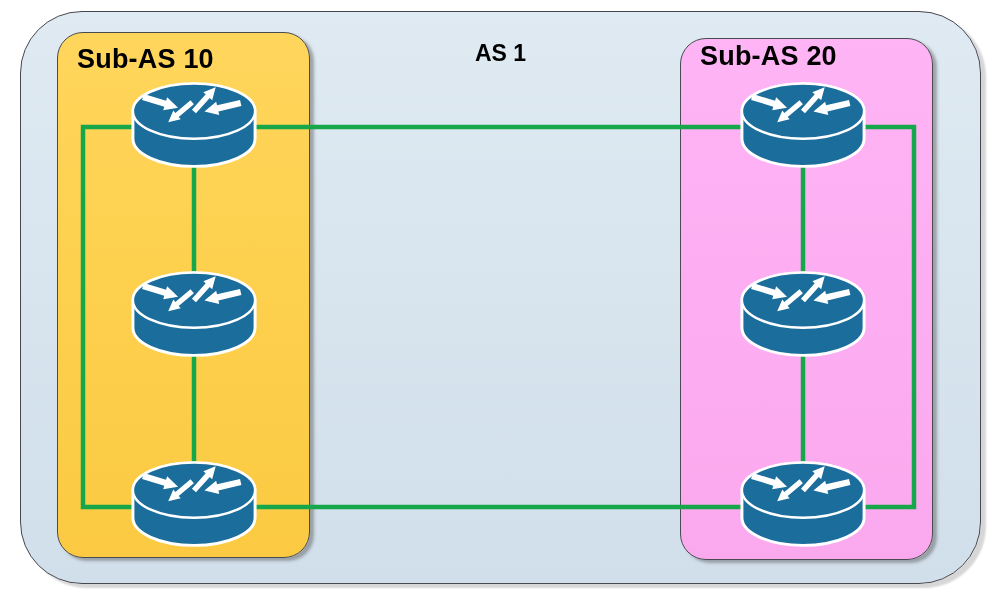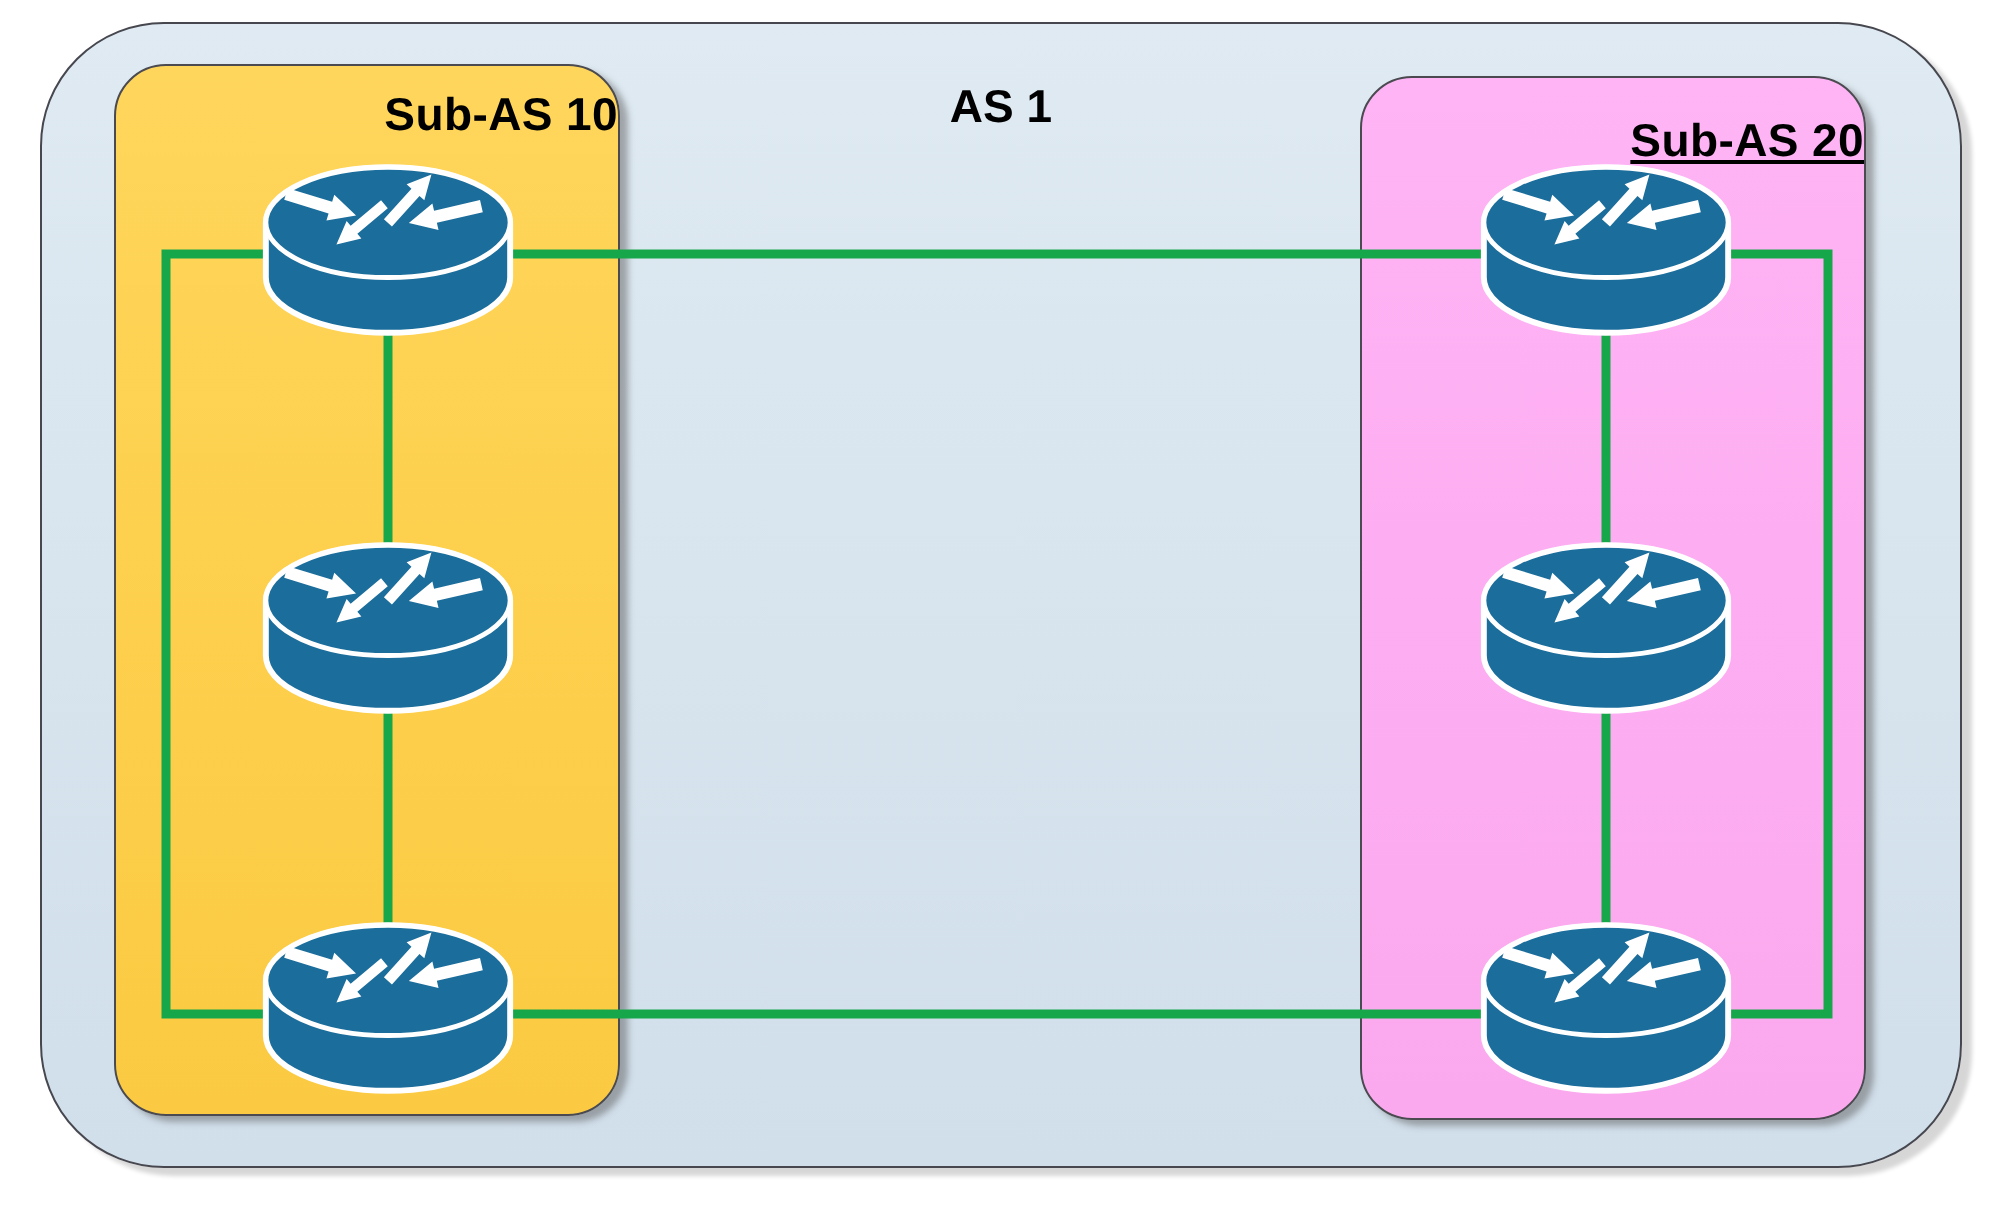--- a/index.html
+++ b/index.html
@@ -21,26 +21,27 @@
   }
   .sub-box.left{
     left:57px;top:32px;width:253px;height:526px;
     background:linear-gradient(180deg,#ffd65c 0%,var(--sub-as-10-fill,#fdd04e) 45%,#fbca42 100%);
   }
   .sub-box.right{
     left:680px;top:38px;width:253px;height:522px;
     background:linear-gradient(180deg,#feb4f5 0%,var(--sub-as-20-fill,#fdaef2) 45%,#fba9ee 100%);
   }
   .group-label{
-    position:absolute;left:0;width:100%;text-align:right;
-    font-size:23px;font-weight:bold;color:var(--label-text,#000);
+    position:absolute;left:0;width:100%;text-align:left;
+    font-size:27px;font-weight:bold;color:var(--label-text,#000);
     letter-spacing:0.2px;
+    padding-left:19px;
   }
   .sub-box.left .group-label{top:11px;}
-  .sub-box.right .group-label{top:18px;text-decoration:underline;}
+  .sub-box.right .group-label{top:2px;}
   .as-label{
     position:absolute;left:20px;top:40px;width:961px;text-align:center;
     font-size:23px;font-weight:bold;color:var(--label-text,#000);
   }
   .links{position:absolute;left:0;top:0;width:1002px;height:604px;pointer-events:none;}
   .links path{
     fill:none;stroke:var(--link-green,#17a74b);stroke-width:4.5;
     stroke-linejoin:miter;stroke-linecap:butt;
   }
   .router{position:absolute;width:132px;height:92px;overflow:visible;}

